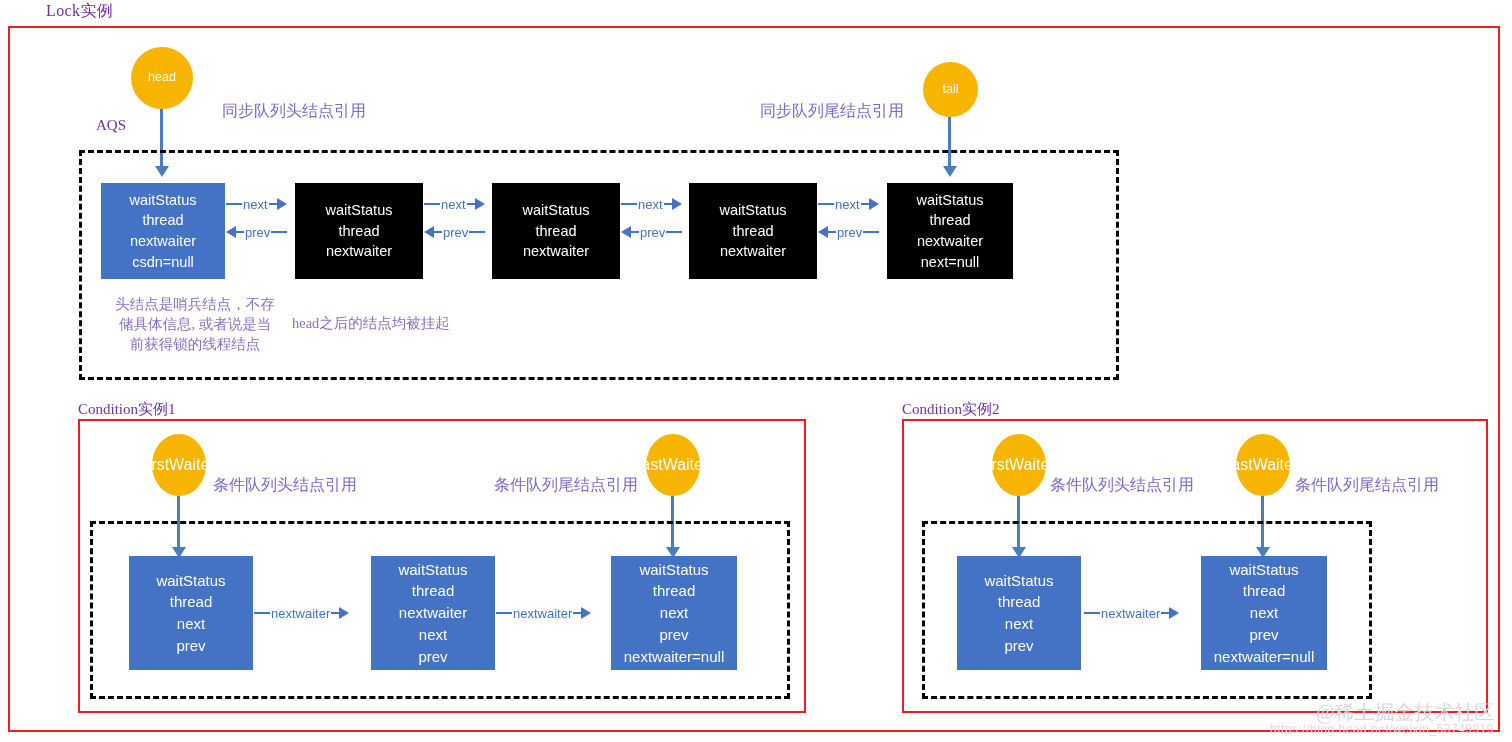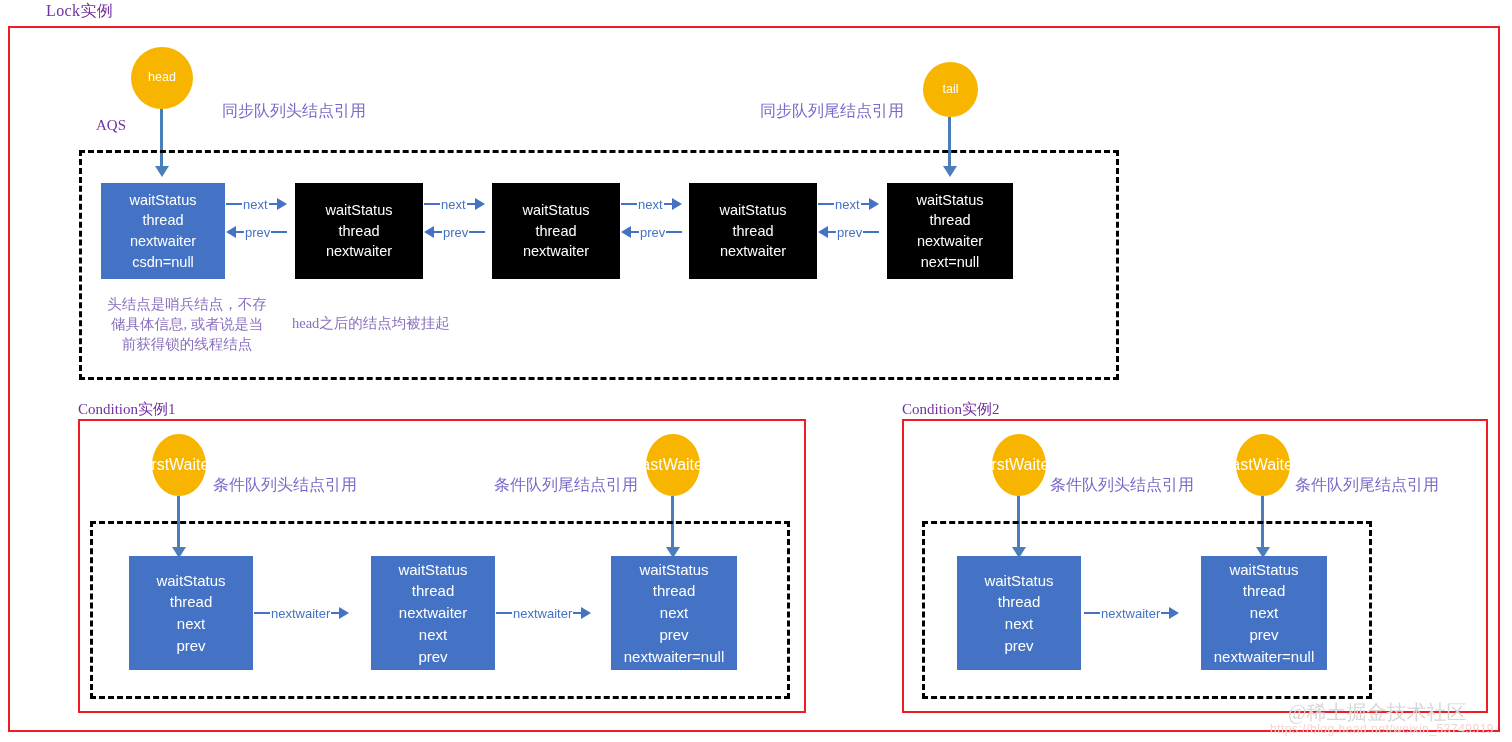--- a/index.html
+++ b/index.html
@@ -207,21 +207,21 @@
     <div class="lab">prev</div>
     <div class="line" style="width:16px;"></div>
   </div>
   <div class="abs harrow" style="left:818px;top:225px;">
     <div class="tip-l"></div>
     <div class="line" style="width:8px;"></div>
     <div class="lab">prev</div>
     <div class="line" style="width:16px;"></div>
   </div>
 
-  <div class="abs purple-note" style="left:92px;top:294px;width:190px;white-space:pre-line;">头结点是哨兵结点，不存
+  <div class="abs purple-note" style="left:100px;top:294px;width:190px;white-space:pre-line;">头结点是哨兵结点，不存
 储具体信息, 或者说是当
 前获得锁的线程结点</div>
   <div class="abs purple-note" style="left:292px;top:313px;width:200px;text-align:left;">head之后的结点均被挂起</div>
 
   <div class="abs cond-title" style="left:78px;top:400px;">Condition实例1</div>
   <div class="abs cond-frame" style="left:78px;top:419px;width:728px;height:294px;"></div>
 
   <div class="abs circle small" style="left:152px;top:434px;width:54px;height:62px;">
     <span>firstWaiter</span>
   </div>
@@ -310,16 +310,16 @@
     <div>nextwaiter=null</div>
   </div>
 
   <div class="abs harrow" style="left:1084px;top:606px;">
     <div class="line" style="width:16px;"></div>
     <div class="lab">nextwaiter</div>
     <div class="line" style="width:8px;"></div>
     <div class="tip-r"></div>
   </div>
 
-  <div class="abs wm" style="left:1288px;top:699px;text-align:right;">@稀土掘金技术社区</div>
+  <div class="abs wm" style="left:1316px;top:699px;text-align:right;">@稀土掘金技术社区</div>
   <div class="abs wm-url" style="left:1270px;top:722px;">https://blog.head.net/weixin_53749919</div>
 
 </div>
 
 </body></html>

